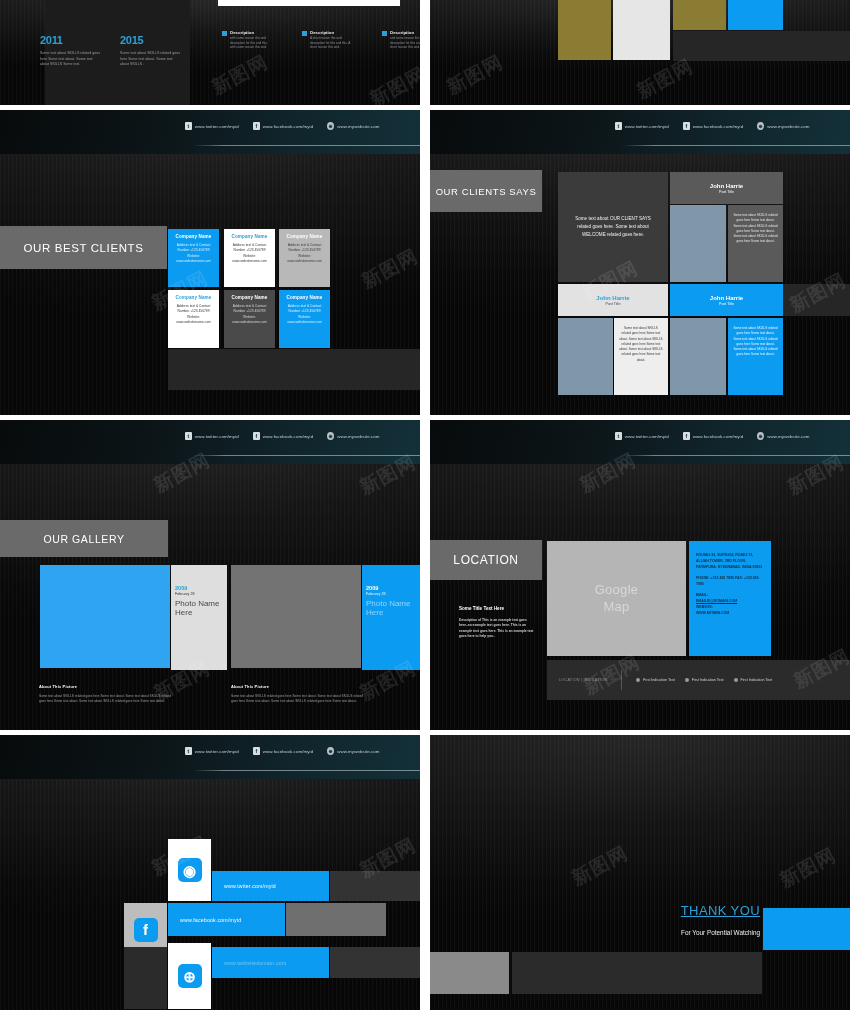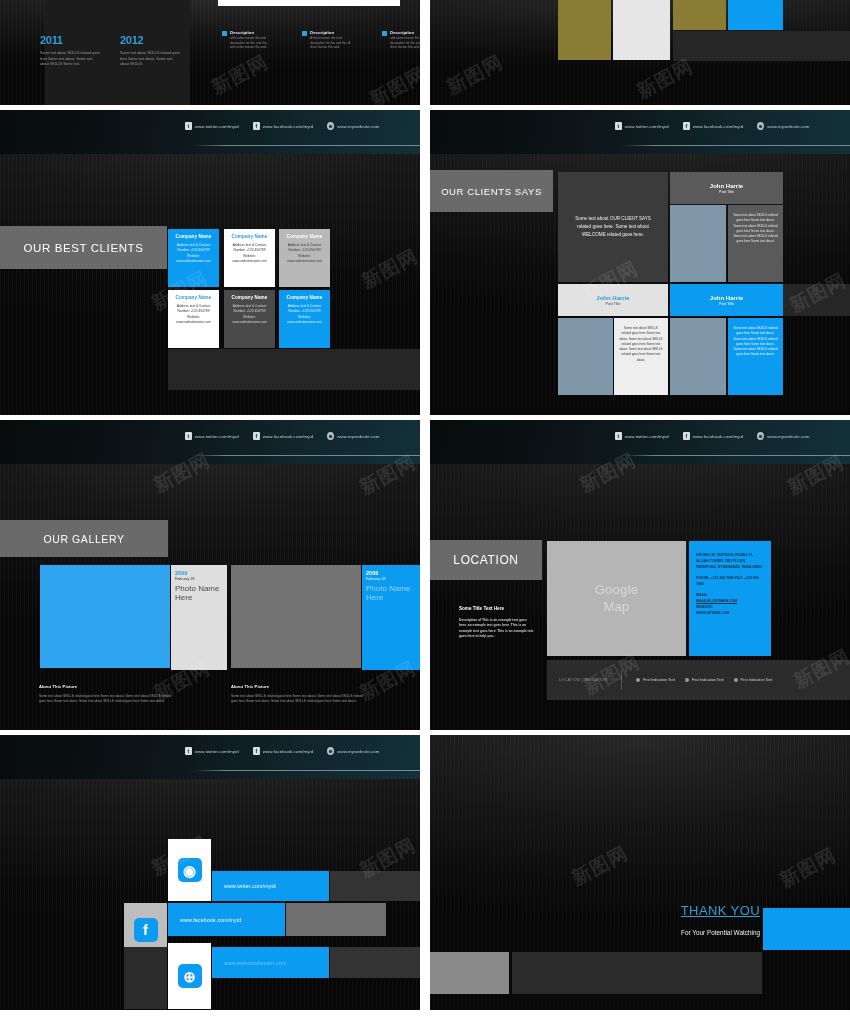--- a/index.html
+++ b/index.html
@@ -116,21 +116,21 @@
   .ph{ position:absolute; background:#7f97a8; }
   .q-txt{ position:absolute; font-size:3.1px; line-height:1.7; text-align:center;
           padding:8px 5px 0; }
   .q-txt.dg{ background:#5a5a5a; color:#e4e4e4;}
   .q-txt.wt{ background:#eeeeee; color:#3a3a3a;}
   .q-txt.bl{ background:#0b9bf0; color:#eaf7ff;}
   .s4-strip{ position:absolute; background:#262626;}
 
   
   .g-tile{ position:absolute; }
-  .g-cap{ position:absolute; padding:5px 4px 0; }
+  .g-cap{ position:absolute; padding:20px 4px 0; }
   .g-cap .gy{ font-size:5.6px; font-weight:bold; color:#2f9fd8; }
   .g-cap .gd{ font-size:3.6px; margin-top:1px; }
   .g-cap .gn{ font-size:8px; line-height:1.18; margin-top:3px; }
   .g-cap.wt{ background:#dedede;} .g-cap.wt .gd{color:#333;} .g-cap.wt .gn{color:#4a4a4a;}
   .g-cap.bl{ background:#0b9bf0;} .g-cap.bl .gy{color:#ffffff;} .g-cap.bl .gd{color:#eaf7ff;}
   .g-cap.bl .gn{ color:#8fd6ff;}
   .g-about{ position:absolute; width:136px;}
   .g-about b{ font-size:3.9px; color:#ffffff; letter-spacing:.2px;}
   .g-about p{ font-size:3.2px; color:#9d9d9d; line-height:1.55; margin-top:2px;}
 
@@ -176,21 +176,21 @@
 <div class="sheet">
 
   <div class="slide crop-top">
     <div class="s1-dark"></div>
 
     <div class="s1-col" style="left:40px; top:32px;">
       <div class="s1-year">2011</div>
       <div>Some text about SKILLS related goes here Some text about. Some text about SKILLS Some text.</div>
     </div>
     <div class="s1-col" style="left:120px; top:32px;">
-      <div class="s1-year">2012</div>
+      <div class="s1-year">2015</div>
       <div>Some text about SKILLS related goes here Some text about. Some text about SKILLS .</div>
     </div>
 
     <div class="s1-chartbox">
       
     </div>
 
     <div class="s1-legend">
       <div class="s1-li">
         <div class="s1-sw" style="background:#2f9fd8;"></div>
@@ -300,21 +300,21 @@
           <div class="glyph">f</div>
           <span>www.facebook.com/myid</span>
         </div>
         <div class="sl">
           <div class="glyph round">⊕</div>
           <span>www.mywebsite.com</span>
         </div>
       </div>
     </div>
 
-    <div class="titlebar" style="left:0; top:60px; width:123px; height:42px; font-size:9.5px;">
+    <div class="titlebar" style="left:0; top:60px; width:112px; height:42px; font-size:9.5px;">
       <span>OUR CLIENTS SAYS</span>
     </div>
 
     <div class="q-body" style="left:128px; top:62px; width:110px; height:110px;">
       <span>Some text about OUR CLIENT SAYS related goes here. Some text about WELCOME related goes here.</span>
     </div>
 
     <div class="n-bar dg" style="left:240px; top:62px; width:113px; height:32px;">
       <div class="nm">John Harrie</div>
       <div class="pt">Post Title</div>

